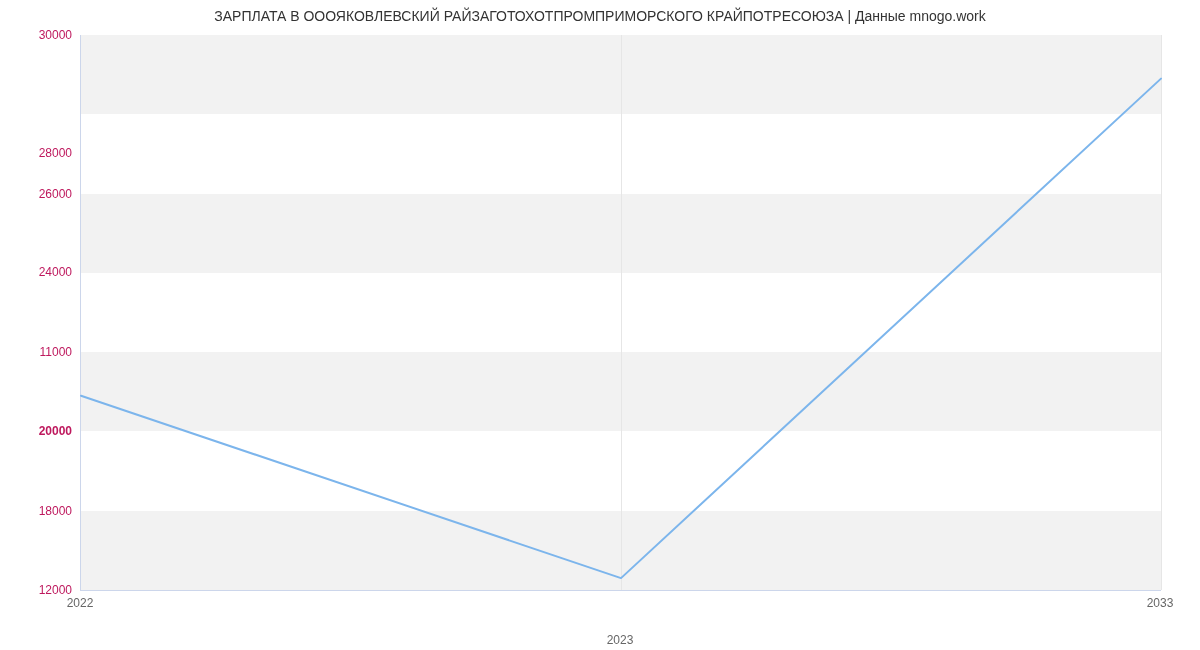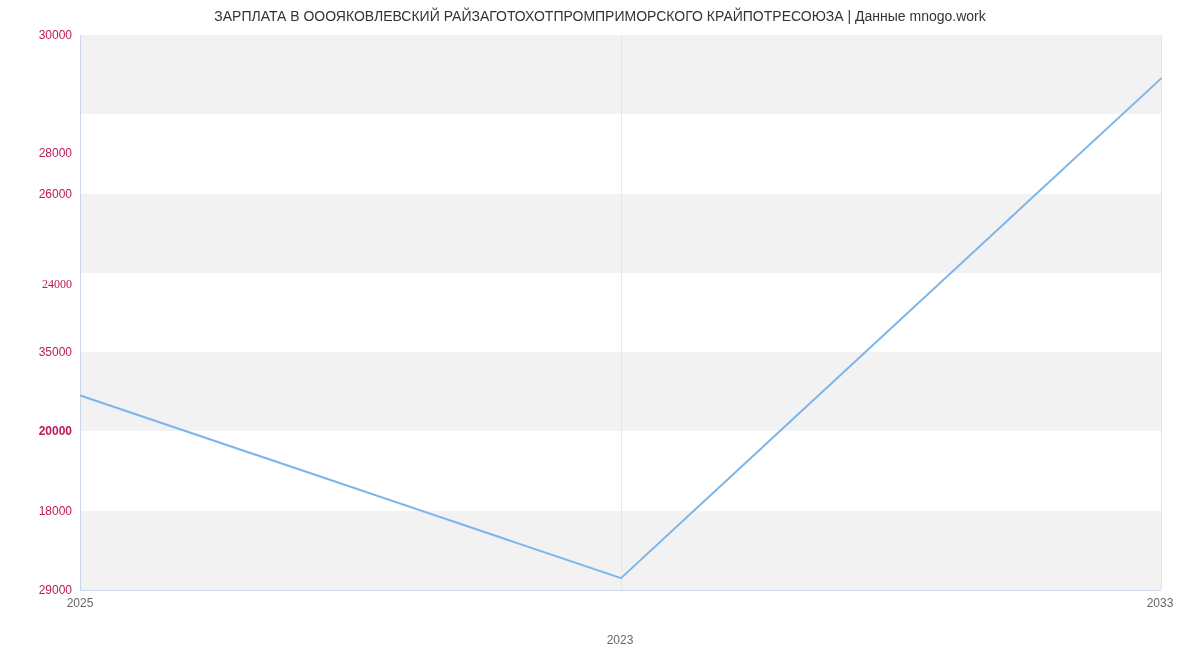--- a/index.html
+++ b/index.html
@@ -91,24 +91,24 @@
     <div class="band" style="top: 475.714px; height: 79.2857px;"></div>
       <div class="band" style="top: 317.143px; height: 79.2857px;"></div>
       <div class="band" style="top: 158.571px; height: 79.2857px;"></div>
       <div class="band" style="top: 0px; height: 79.2857px;"></div>
       <div class="vgrid" style="left: 540px;"></div>
       <div class="vgrid" style="left: 1080px;"></div>
       <svg class="line-svg" id="line-svg" viewBox="0 0 1080 555" preserveAspectRatio="none">
         <path d="M0.00 360.75 L540.00 543.11 L1080.00 43.61" class="series-line" stroke="#7cb5ec"></path>
       </svg>
   </div>
-<div class="y-tick-label" style="top: 590px;">29000</div>
+<div class="y-tick-label" style="top: 590px;">12000</div>
     <div class="y-tick-label" style="top: 510.714px; text-align: center;">18000</div>
     <div class="y-tick-label" style="top: 431.429px; font-weight: bold;">20000</div>
-    <div class="y-tick-label" style="top: 352.143px;">35000</div>
-    <div class="y-tick-label" style="top: 284px; font-family: Liberation Serif, serif;">24000</div>
+    <div class="y-tick-label" style="top: 352.143px;">11000</div>
+    <div class="y-tick-label" style="top: 272px;">24000</div>
     <div class="y-tick-label" style="top: 193.571px;">26000</div>
     <div class="y-tick-label" style="top: 114.286px; margin-top: 39px;">28000</div>
     <div class="y-tick-label" style="top: 35px;">30000</div>
-    <div class="x-tick-label" style="left: 80px;">2025</div>
+    <div class="x-tick-label" style="left: 80px;">2022</div>
     <div class="x-tick-label" style="left: 620px; margin-top: 37px;">2023</div>
     <div class="x-tick-label" style="left: 1160px;">2033</div>
   </div>
 
 </body></html>

